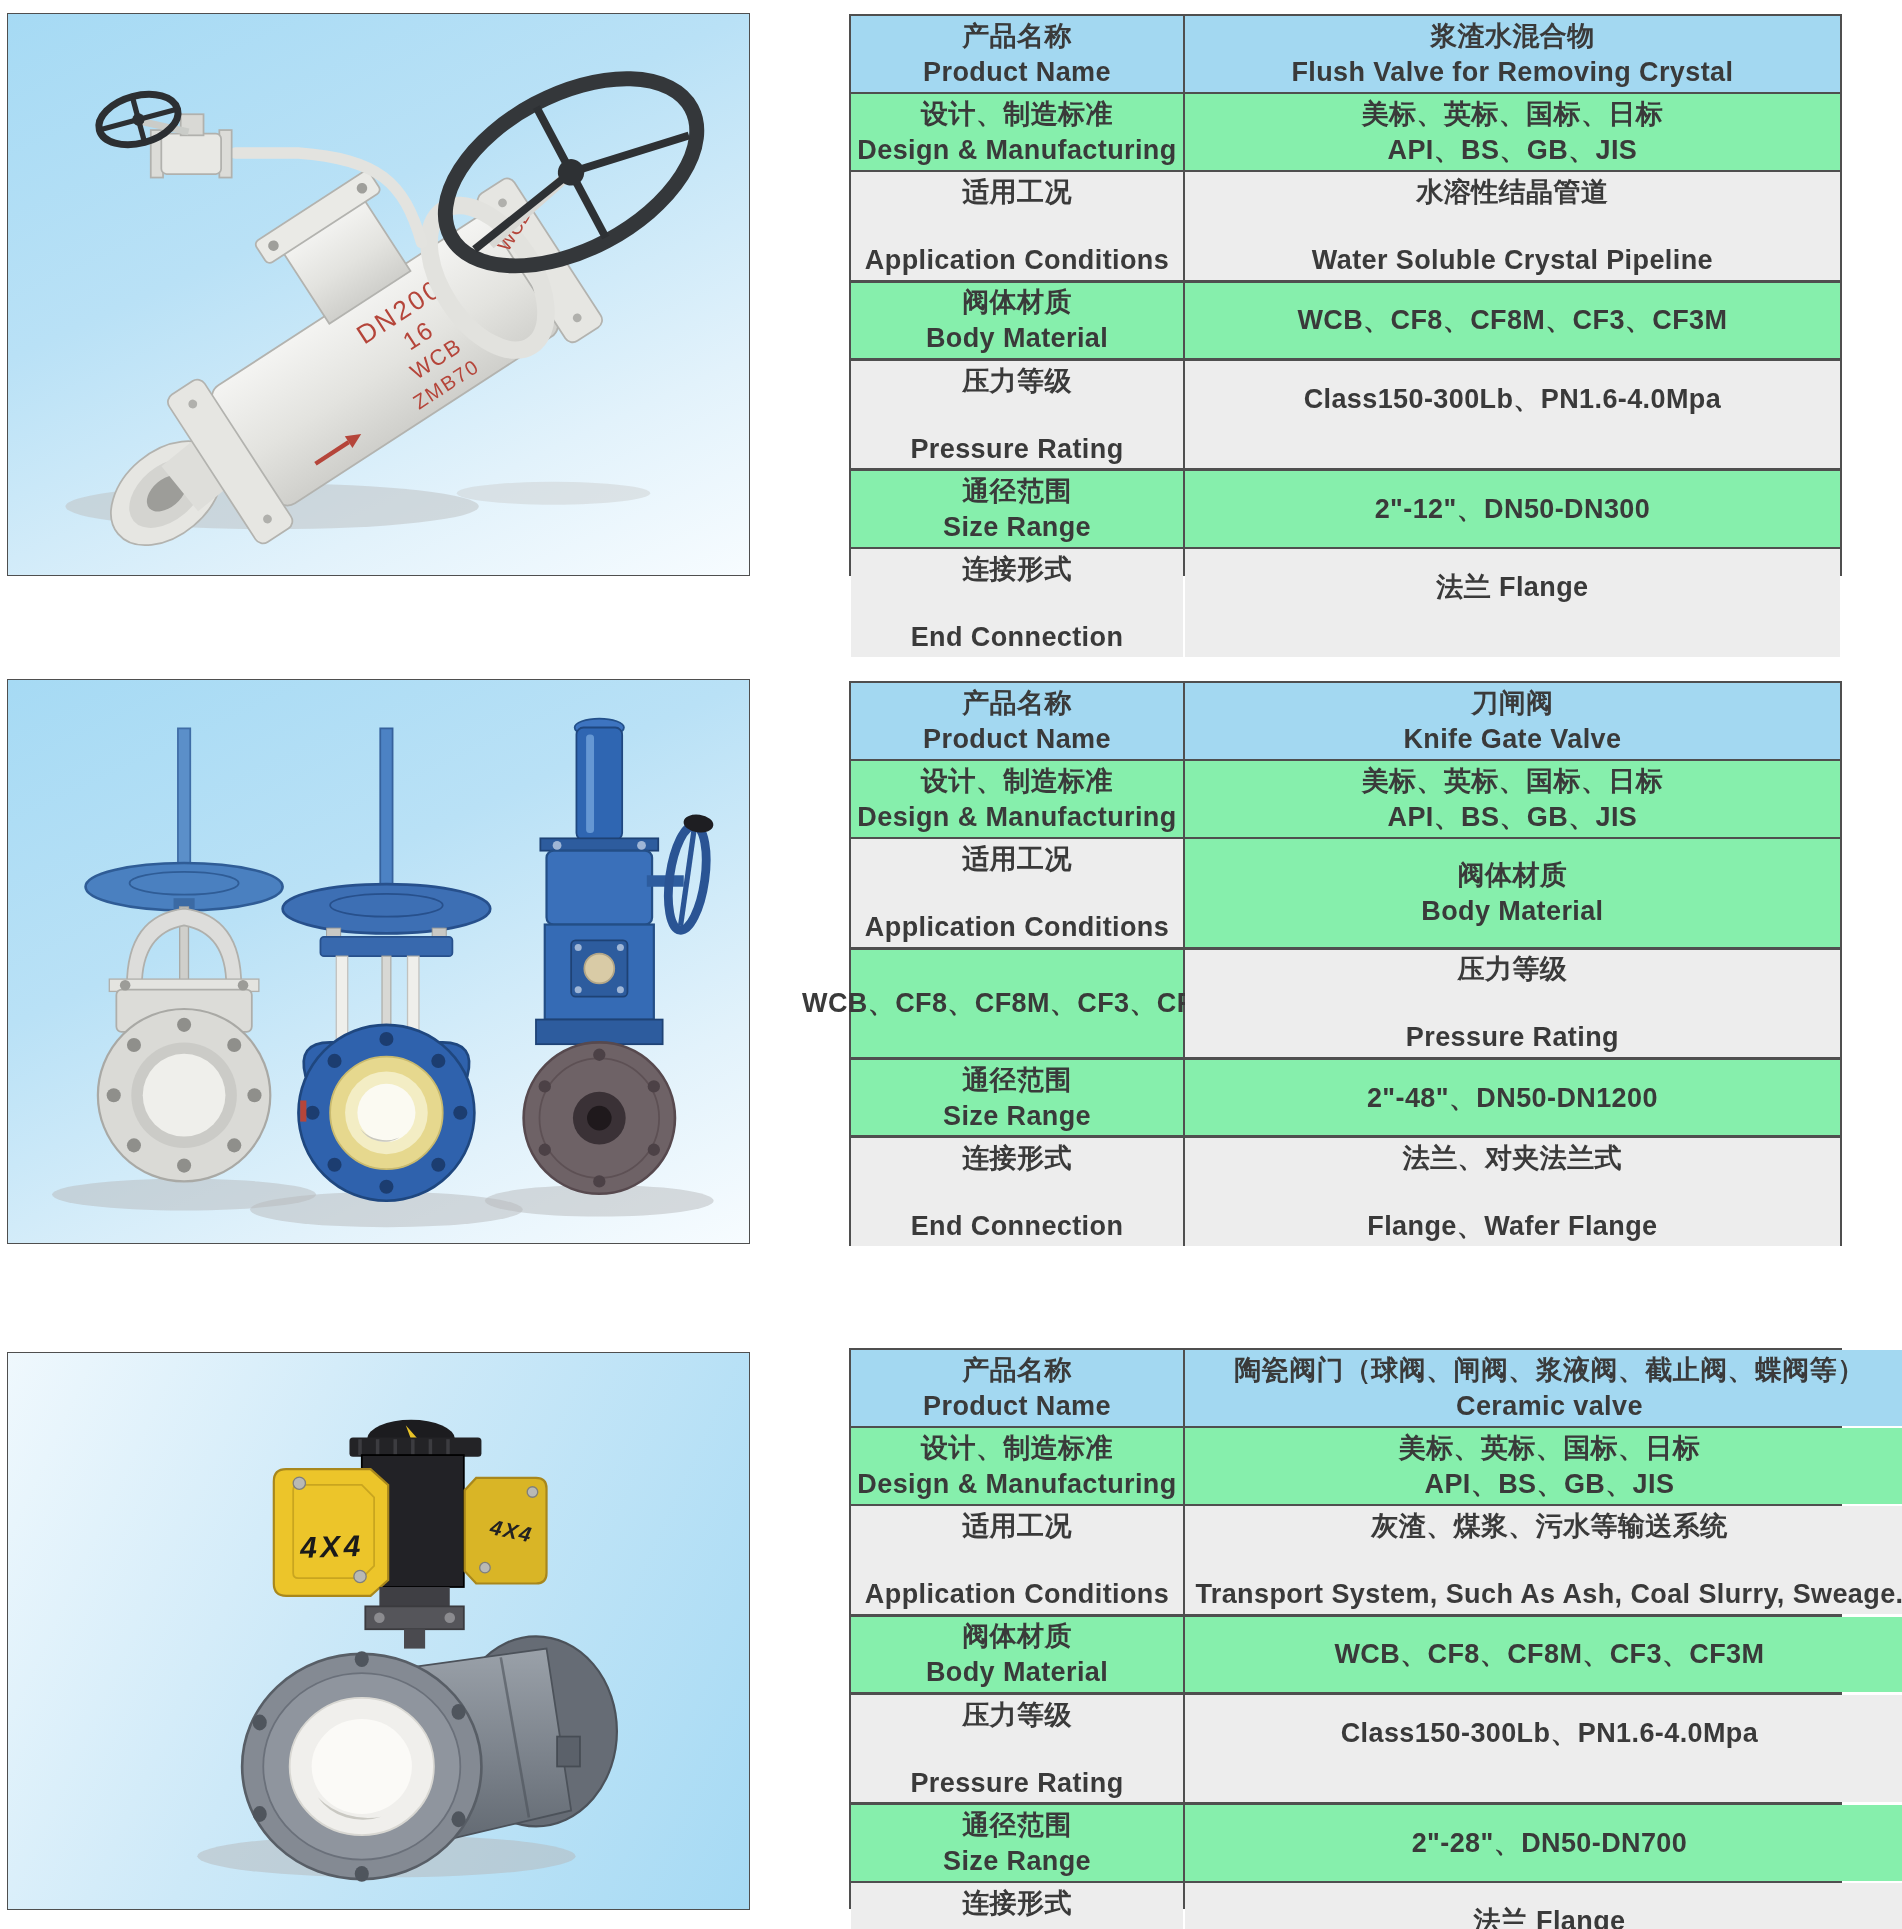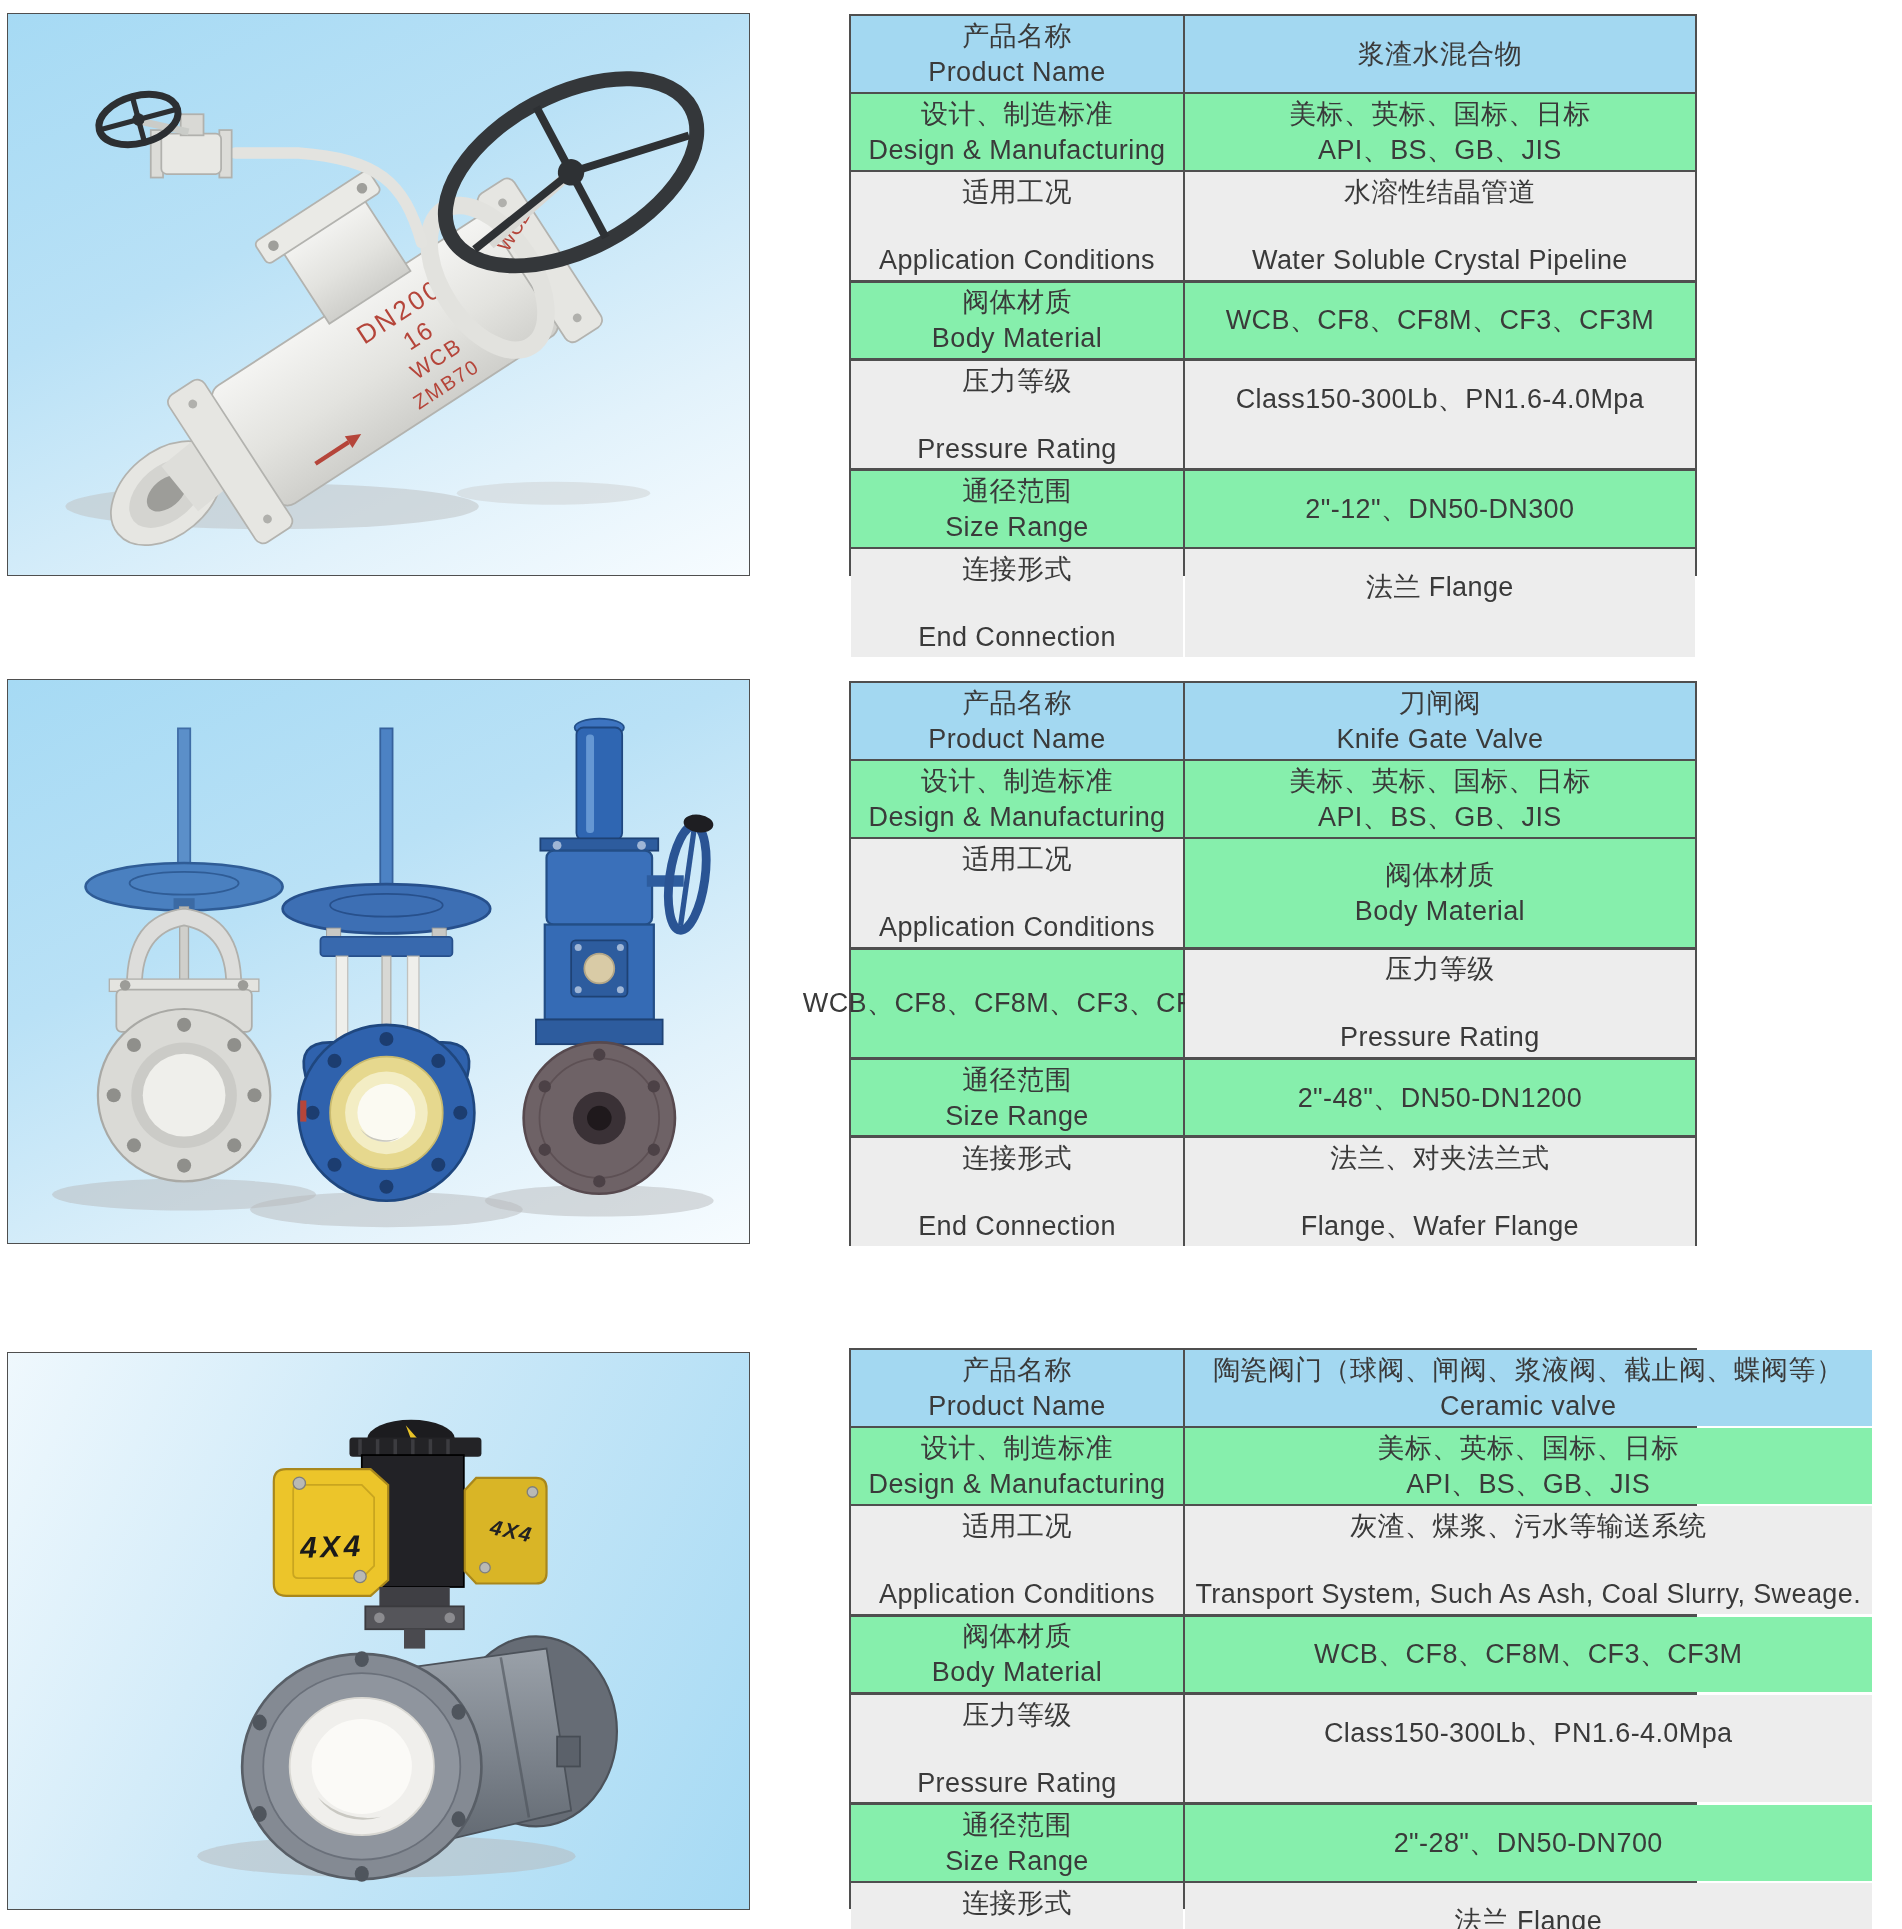--- a/index.html
+++ b/index.html
@@ -12,23 +12,23 @@
     position:absolute;left:7px;width:743px;box-sizing:border-box;
     border:1.8px solid #4f4f4f;overflow:hidden;
     background:linear-gradient(155deg,#a6daf4 0%,#b9e1f6 38%,#e2f2fb 76%,#f7fcff 100%);
   }
   #photo1{top:13.2px;height:563px;}
   #photo2{top:679px;height:565px;}
   #photo3{top:1352px;height:558px;background:linear-gradient(115deg,#eff8fd 0%,#cde9f8 42%,#a6daf4 100%);}
   .photo-box svg{display:block;width:100%;height:100%;}
   
   .spec-table{
-    position:absolute;left:849px;width:848px;box-sizing:border-box;
+    position:absolute;left:849px;width:993px;box-sizing:border-box;
     display:grid;grid-template-columns:332px 1fr;grid-template-rows:repeat(7,1fr);
-    gap:2.6px 1.8px;background:#4f4f4f;border:2.6px solid #4f4f4f;
+    gap:2.6px 1.8px;background:#4f4f4f;border:2.6px solid #4f4f4f;font-weight:bold;
   }
   #table1{top:14px;height:562px;}
   #table2{top:681px;height:565px;}
   #table3{top:1348px;height:561px;}
   .cell{
     display:flex;flex-direction:column;justify-content:center;align-items:center;
     text-align:center;padding:1.8px 10.6px;box-sizing:border-box;
   }
   .hdr{background:#a3d8f1;}
   .w{background:#86efac;}
@@ -115,20 +115,21 @@
   </svg>
 </div>
 
 <div class="spec-table" id="table1">
   <div class="cell hdr">
       <div class="line">产品名称</div>
       <div class="line">Product Name</div>
     </div>
   <div class="cell hdr">
       <div class="line">浆渣水混合物</div>
+      <div class="line">Flush Valve for Removing Crystal</div>
     </div>
   <div class="cell w">
       <div class="line">设计、制造标准</div>
       <div class="line">Design &amp; Manufacturing</div>
     </div>
   <div class="cell w">
       <div class="line">美标、英标、国标、日标</div>
       <div class="line">API、BS、GB、JIS</div>
     </div>
   <div class="cell g">

